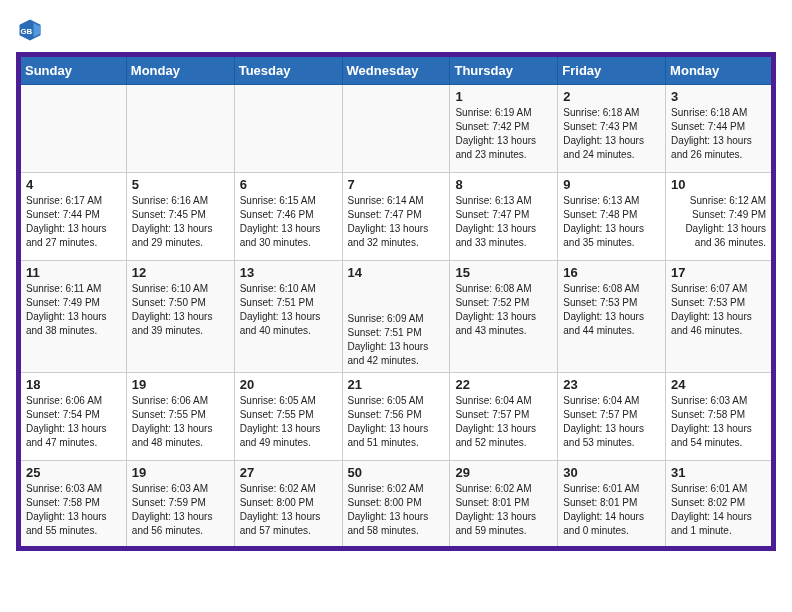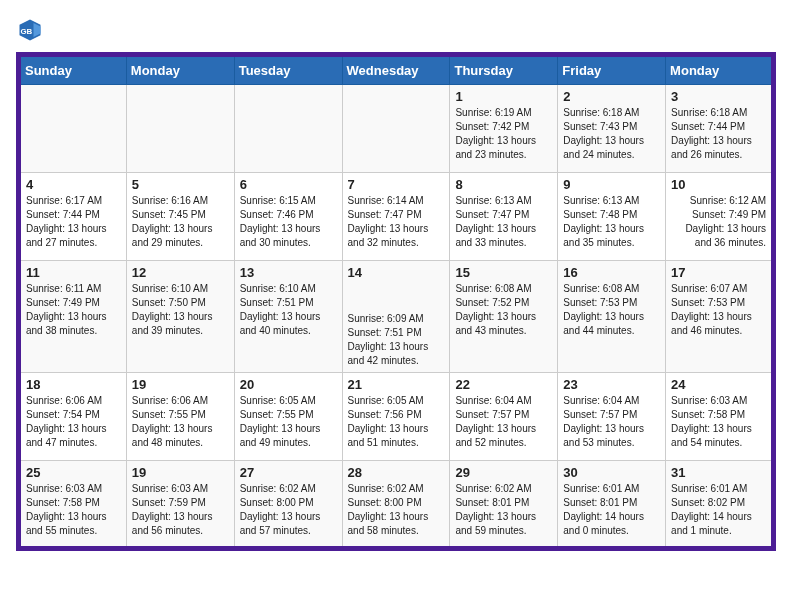--- a/index.html
+++ b/index.html
@@ -327,21 +327,21 @@
 and 56 minutes.</div>
         </td>
         <td>
           <span class="day-num">27</span>
           <div class="day-info" style="white-space: pre-line;">Sunrise: 6:02 AM
 Sunset: 8:00 PM
 Daylight: 13 hours
 and 57 minutes.</div>
         </td>
         <td>
-          <span class="day-num">28</span>
+          <span class="day-num">50</span>
           <div class="day-info" style="white-space: pre-line;">Sunrise: 6:02 AM
 Sunset: 8:00 PM
 Daylight: 13 hours
 and 58 minutes.</div>
         </td>
         <td>
           <span class="day-num">29</span>
           <div class="day-info" style="white-space: pre-line;">Sunrise: 6:02 AM
 Sunset: 8:01 PM
 Daylight: 13 hours

